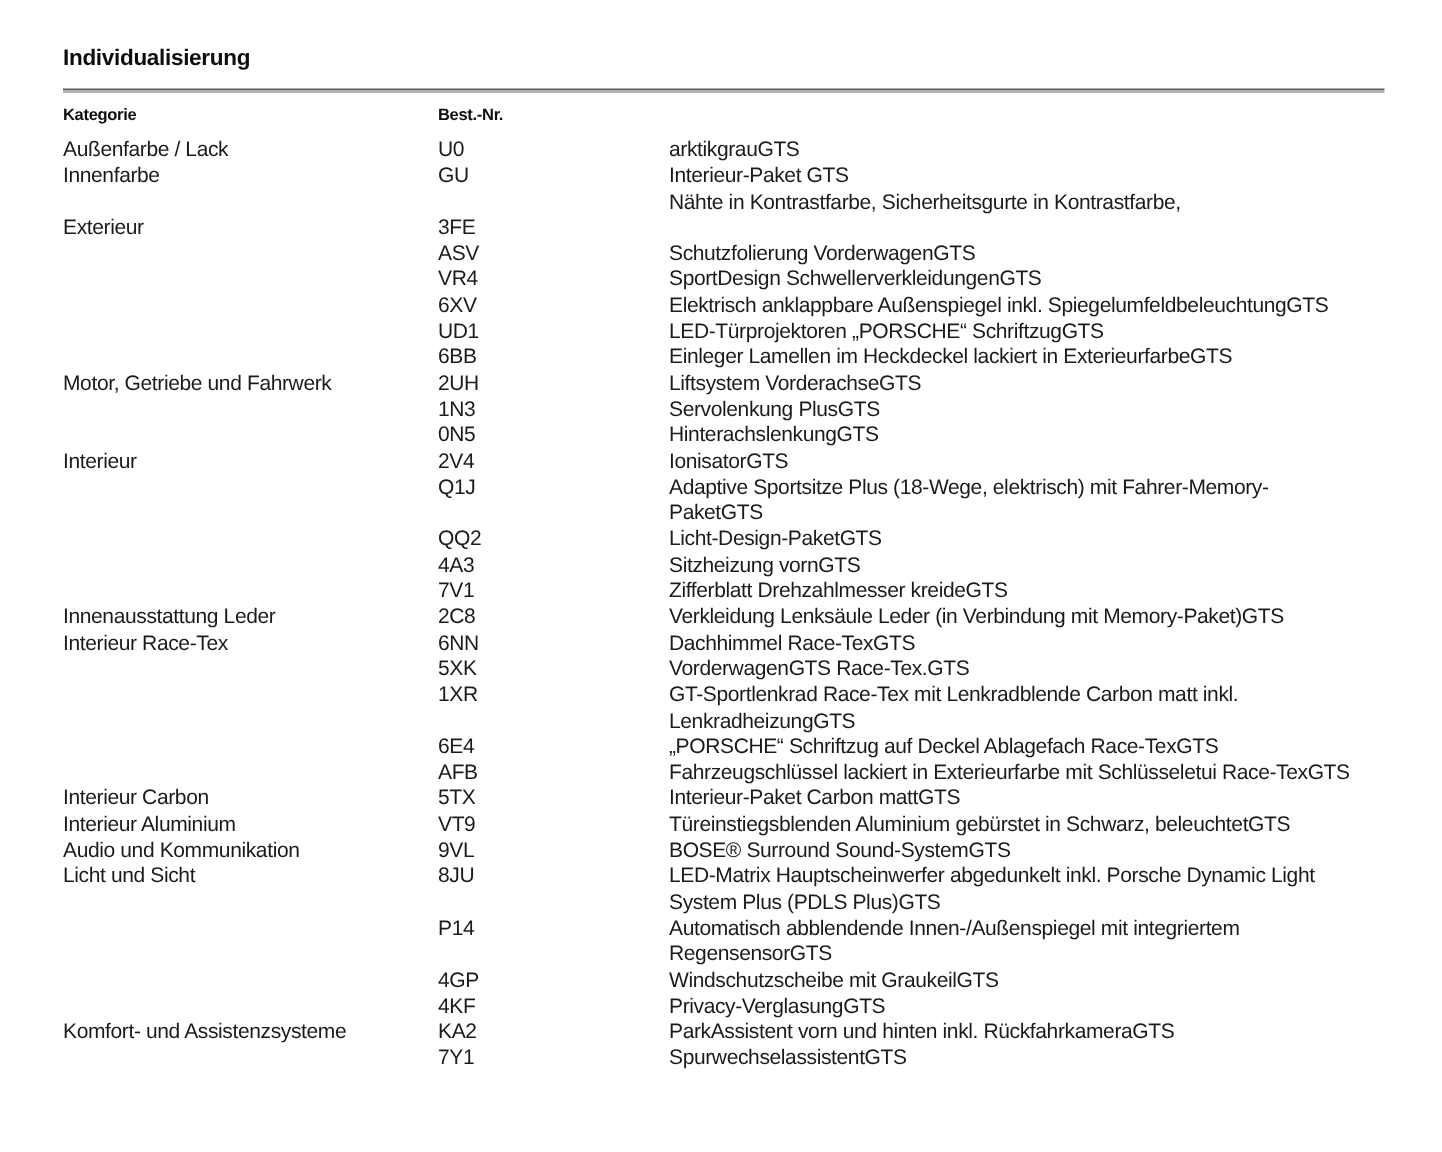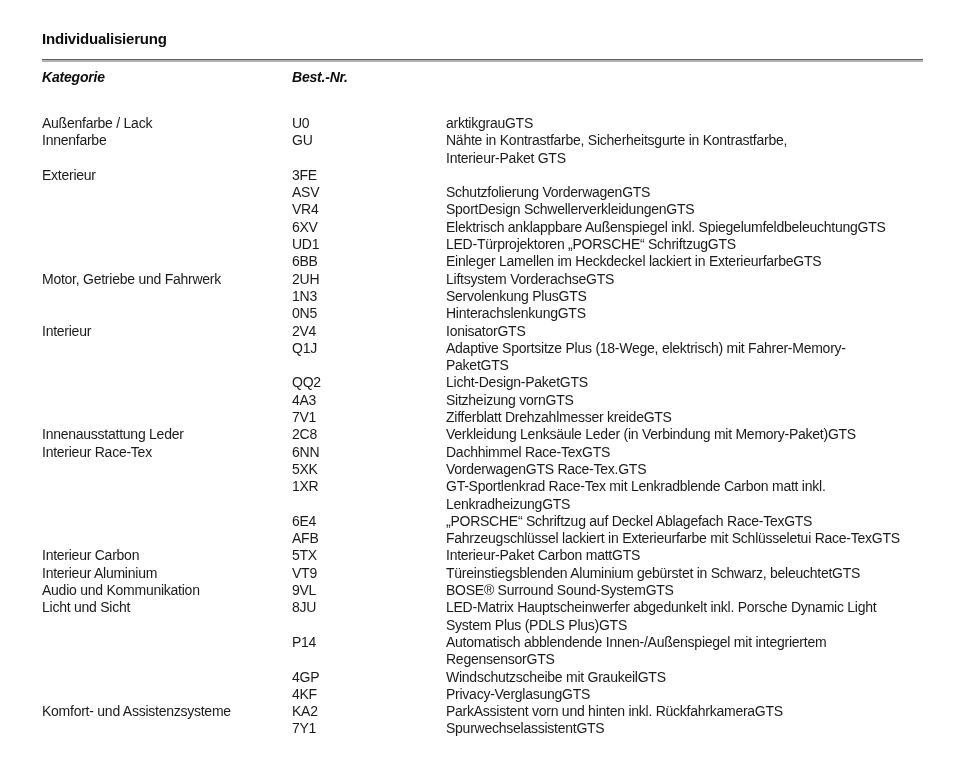--- a/index.html
+++ b/index.html
@@ -34,29 +34,28 @@
   }
   .grid {
     display: flex;
     align-items: flex-start;
   }
   .c1 { width: 250px; flex: 0 0 250px; white-space: nowrap; }
   .c2 { width: 154px; flex: 0 0 154px; white-space: nowrap; }
   .c3 { flex: 1 1 auto; min-width: 0; }
   .header {
     margin-top: 6px;
-    font-size: 14px;
+    font-size: 11px;
     font-weight: bold;
     letter-spacing: -0.2px;
     line-height: 18px;
     color: #0d0d0d;
-    font-style: italic;
   }
   .table-body {
-    margin-top: 29px;
+    margin-top: 5px;
   }
   .row {
     font-size: 14px;
     letter-spacing: -0.25px;
     line-height: 17.3px;
   }
   .desc-line {
     white-space: nowrap;
   }
 </style>
@@ -76,22 +75,22 @@
     <div class="c2">U0</div>
     <div class="c3">
           <div class="desc-line">arktikgrauGTS</div>
         </div>
   </div>
 
   <div class="grid row">
     <div class="c1">Innenfarbe</div>
     <div class="c2">GU</div>
     <div class="c3">
+          <div class="desc-line">Interieur-Paket GTS</div>
           <div class="desc-line">Nähte in Kontrastfarbe, Sicherheitsgurte in Kontrastfarbe,</div>
-          <div class="desc-line">Interieur-Paket GTS</div>
         </div>
   </div>
 
   <div class="grid row">
     <div class="c1">Exterieur</div>
     <div class="c2">3FE</div>
   </div>
 
   <div class="grid row">
     <div class="c1"></div>

